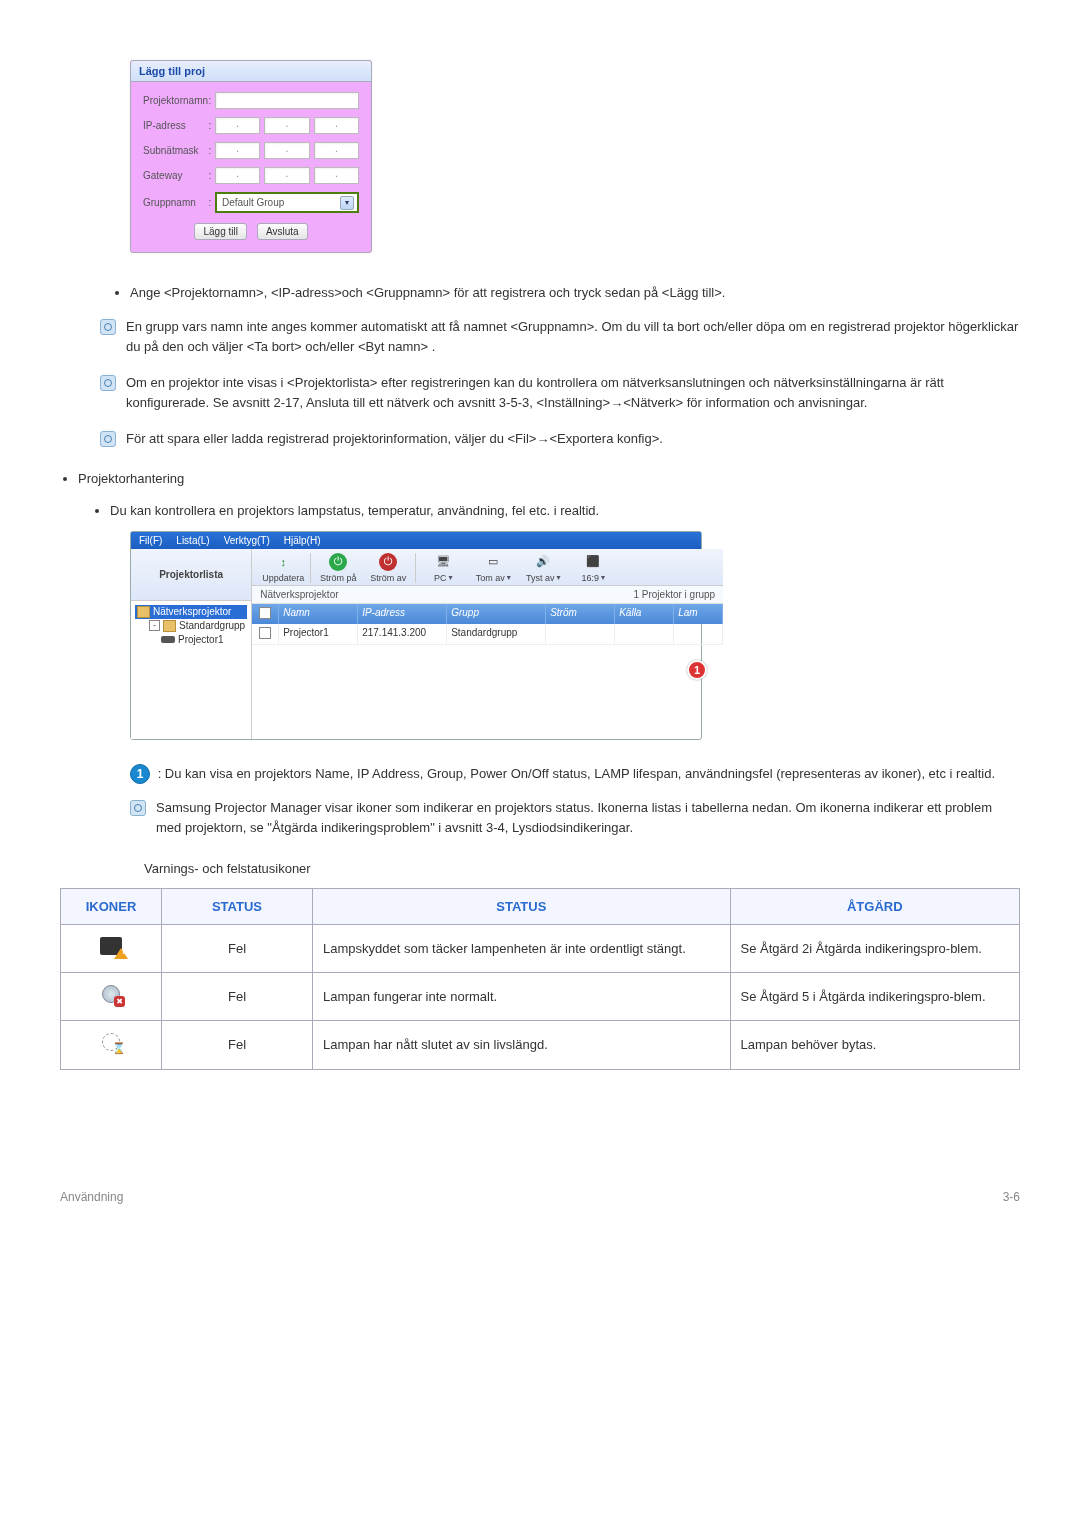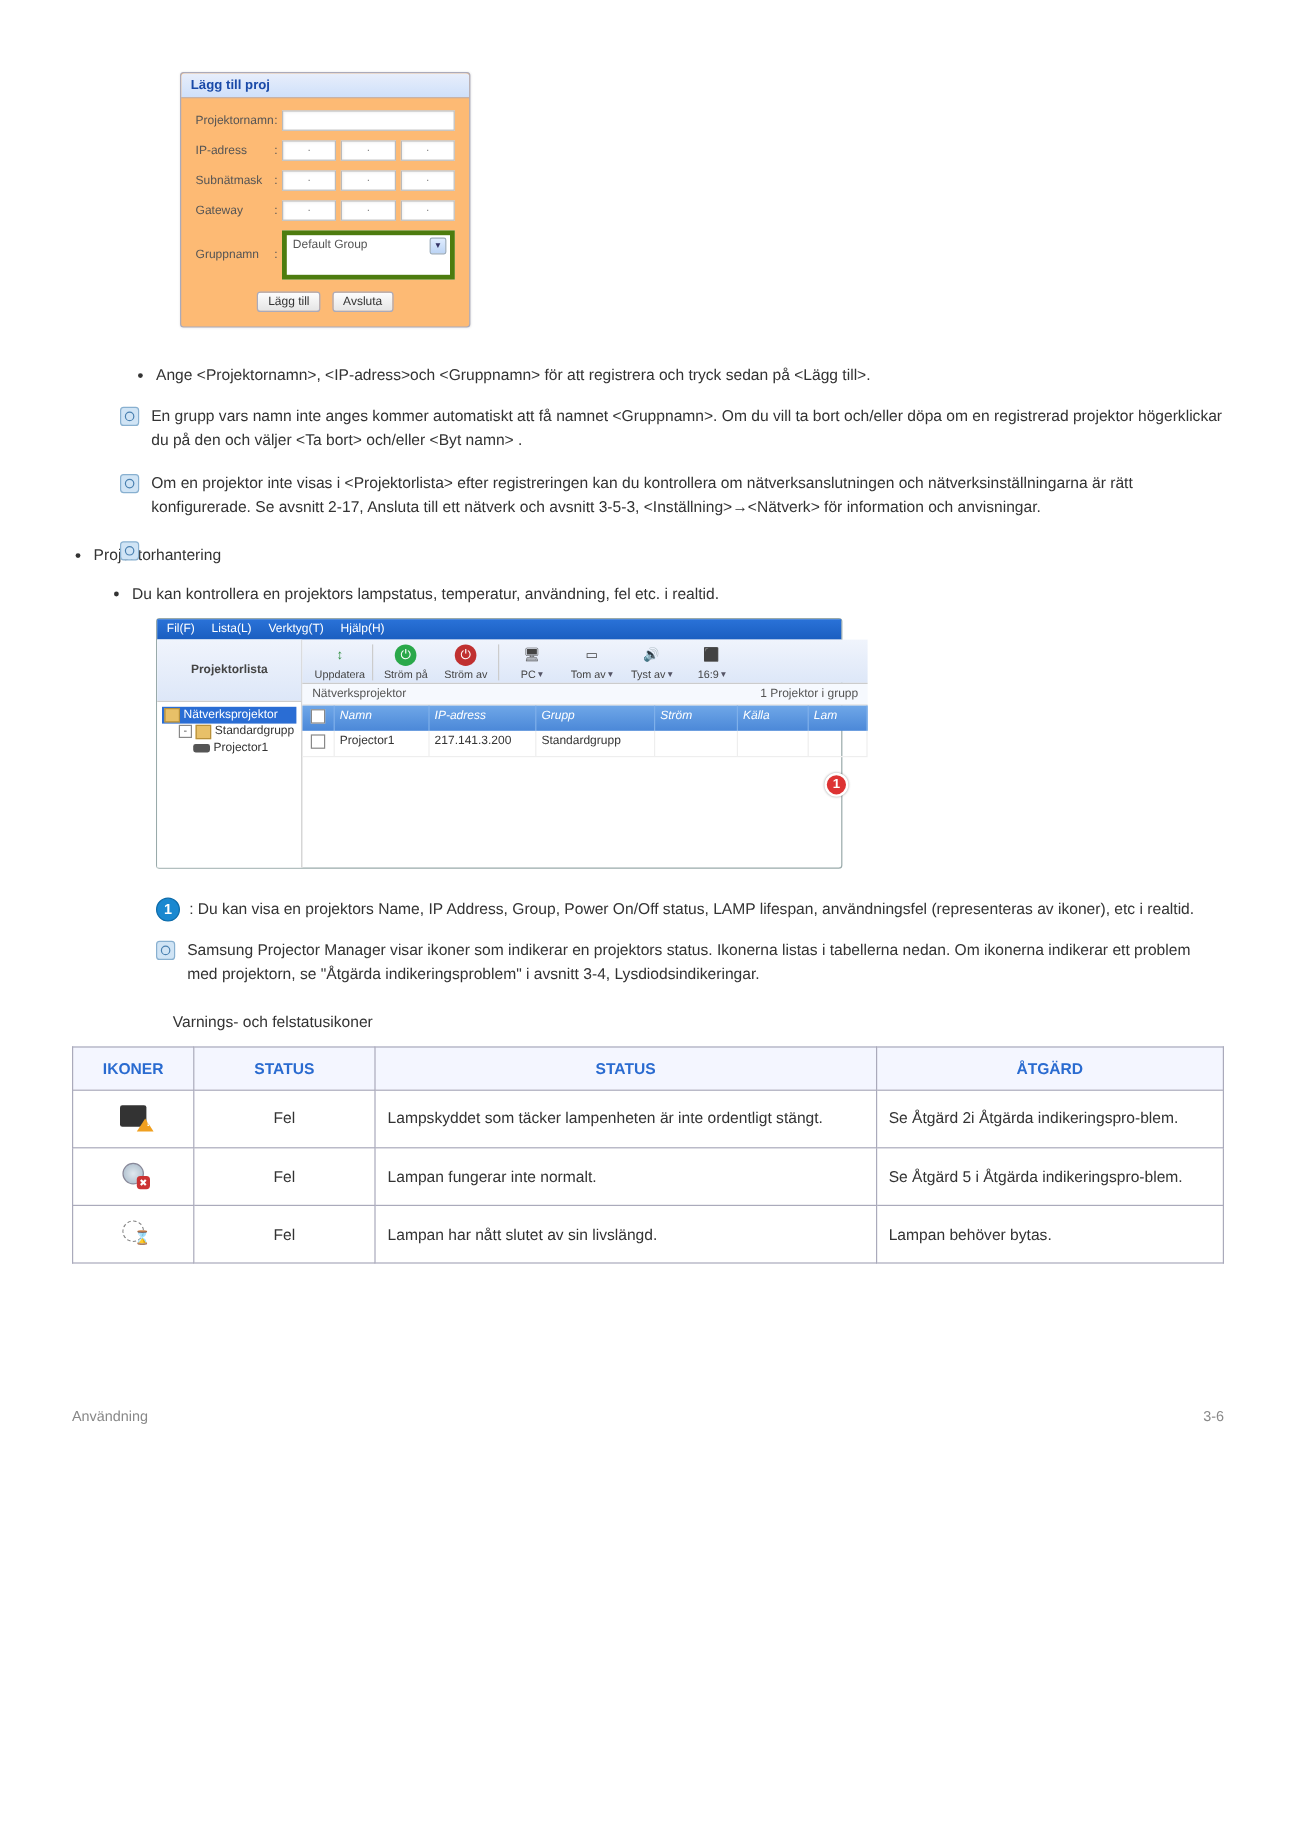--- a/index.html
+++ b/index.html
@@ -6,24 +6,24 @@
     margin: 0;
     padding: 60px;
     font-family: Arial, Helvetica, sans-serif;
     font-size: 13px;
     color: #333;
     background: #fff;
     width: 960px;
   }
   .dialog {
     width: 240px;
-    margin-left: 90px;
+    margin-left: 70px;
     border: 1px solid #aab;
     border-radius: 3px;
-    background: #fdba74;
+    background: #f0abfc;
     margin-bottom: 30px;
     box-shadow: 0 0 2px rgba(0,0,0,0.1);
   }
   .dialog-title {
     background: linear-gradient(#e8eefb, #cfe0fa);
     color: #1a4aa8;
     font-weight: bold;
     font-size: 11px;
     padding: 4px 8px;
     border-bottom: 1px solid #aab;
@@ -57,25 +57,25 @@
     border:1px solid #bbb;
     background:#fff;
     text-align:center;
     font-size:10px;
     color:#888;
     box-shadow: inset 1px 1px 2px rgba(0,0,0,0.06);
   }
   .select-input {
     flex:1;
     height:17px;
-    border:4px solid #4d7c0f;
+    border:2px solid #4d7c0f;
     display:flex;
     align-items:center;
     justify-content:space-between;
-    padding:0 3px 16px 5px;
+    padding:0 3px 0 5px;
     font-size:10px;
     background:#fff;
   }
   .select-caret {
     width:12px; height:12px;
     background:linear-gradient(#e0ecff,#bcd4f5);
     border:1px solid #9ab;
     border-radius:2px;
     display:flex;align-items:center;justify-content:center;
     font-size:8px; color:#336;
@@ -302,20 +302,21 @@
   <li>
     <span class="note-icon"></span>
     <span>En grupp vars namn inte anges kommer automatiskt att få namnet &lt;Gruppnamn&gt;. Om du vill ta bort och/eller döpa om en registrerad projektor högerklickar du på den och väljer &lt;Ta bort&gt; och/eller &lt;Byt namn&gt; .</span>
   </li>
   <li>
     <span class="note-icon"></span>
     <span>Om en projektor inte visas i &lt;Projektorlista&gt; efter registreringen kan du kontrollera om nätverksanslutningen och nätverksinställningarna är rätt konfigurerade. Se avsnitt 2-17, Ansluta till ett nätverk och avsnitt 3-5-3, &lt;Inställning&gt;→&lt;Nätverk&gt; för information och anvisningar.</span>
   </li>
   <li>
     <span class="note-icon"></span>
+    <span>För att spara eller ladda registrerad projektorinformation, väljer du &lt;Fil&gt;→&lt;Exportera konfig&gt;.</span>
   </li>
 </ul>
 
 <ul class="doc">
   <li>Projektorhantering</li>
 </ul>
 <ul class="inner">
   <li style="margin-left:20px;">Du kan kontrollera en projektors lampstatus, temperatur, användning, fel etc. i realtid.</li>
 </ul>
 

